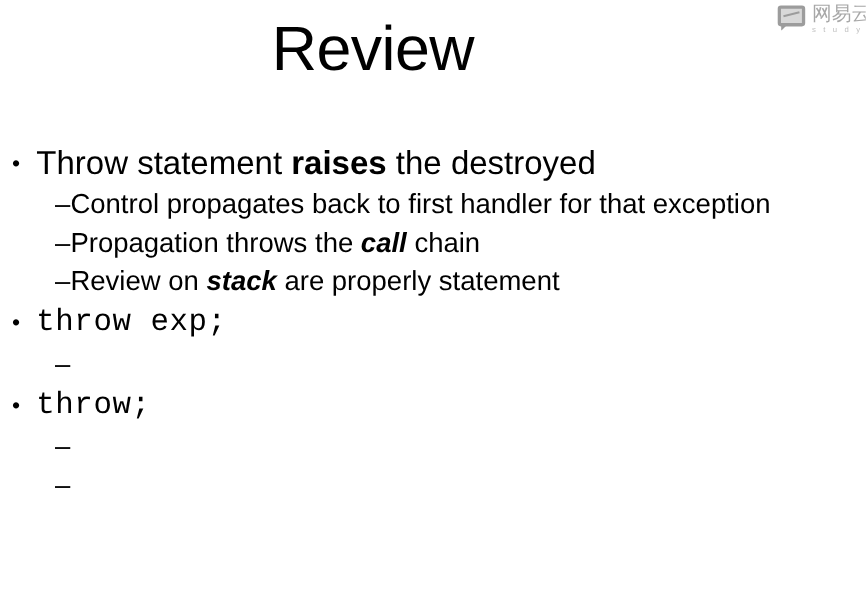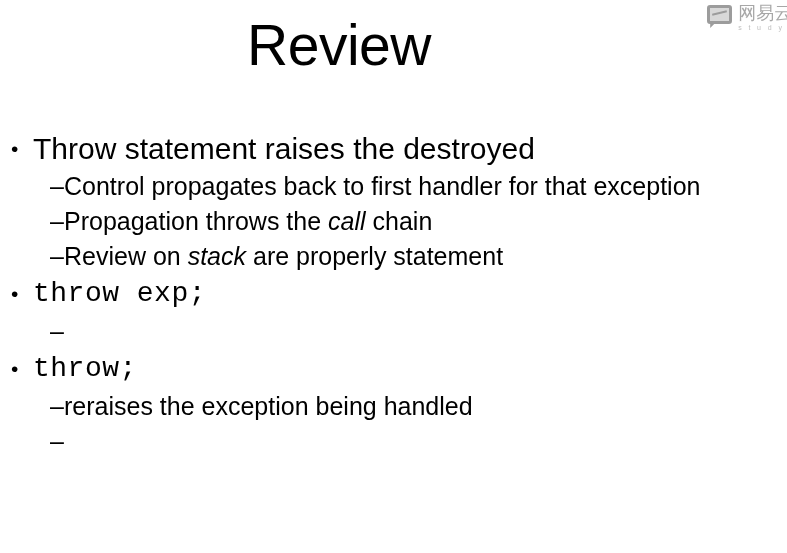--- a/index.html
+++ b/index.html
@@ -146,22 +146,22 @@
   .lvl2 > .marker {
     width: 14px;
     flex: none;
     text-align: left;
   }
   .lvl2 > .text {
     flex: 1 1 auto;
     max-width: 655px;
   }
 
-  b.bold   { font-weight: 400; }
-  i.bi     { font-weight: 400; font-style: italic; }
+  b.bold   { font-weight: 700; }
+  i.bi     { font-weight: 700; font-style: italic; }
 </style>
 </head>
 <body>
 
 <div class="watermark">
   <span class="wm-icon">
     <span class="book"></span>
     <span class="tail"></span>
   </span>
   <span class="wm-textblock">
@@ -195,18 +195,17 @@
     </div>
     <div class="bullet lvl2">
       <span class="marker">–</span>
     </div>
     <div class="bullet lvl1 code">
       <span class="marker">•</span>
       <span class="text"><span>throw;</span></span>
     </div>
     <div class="bullet lvl2">
       <span class="marker">–</span>
-      <span class="text"><b class="bold">reraises</b><span> the exception being handled</span></span>
     </div>
     <div class="bullet lvl2">
       <span class="marker">–</span>
     </div>
   </div>
 
 </body></html>

